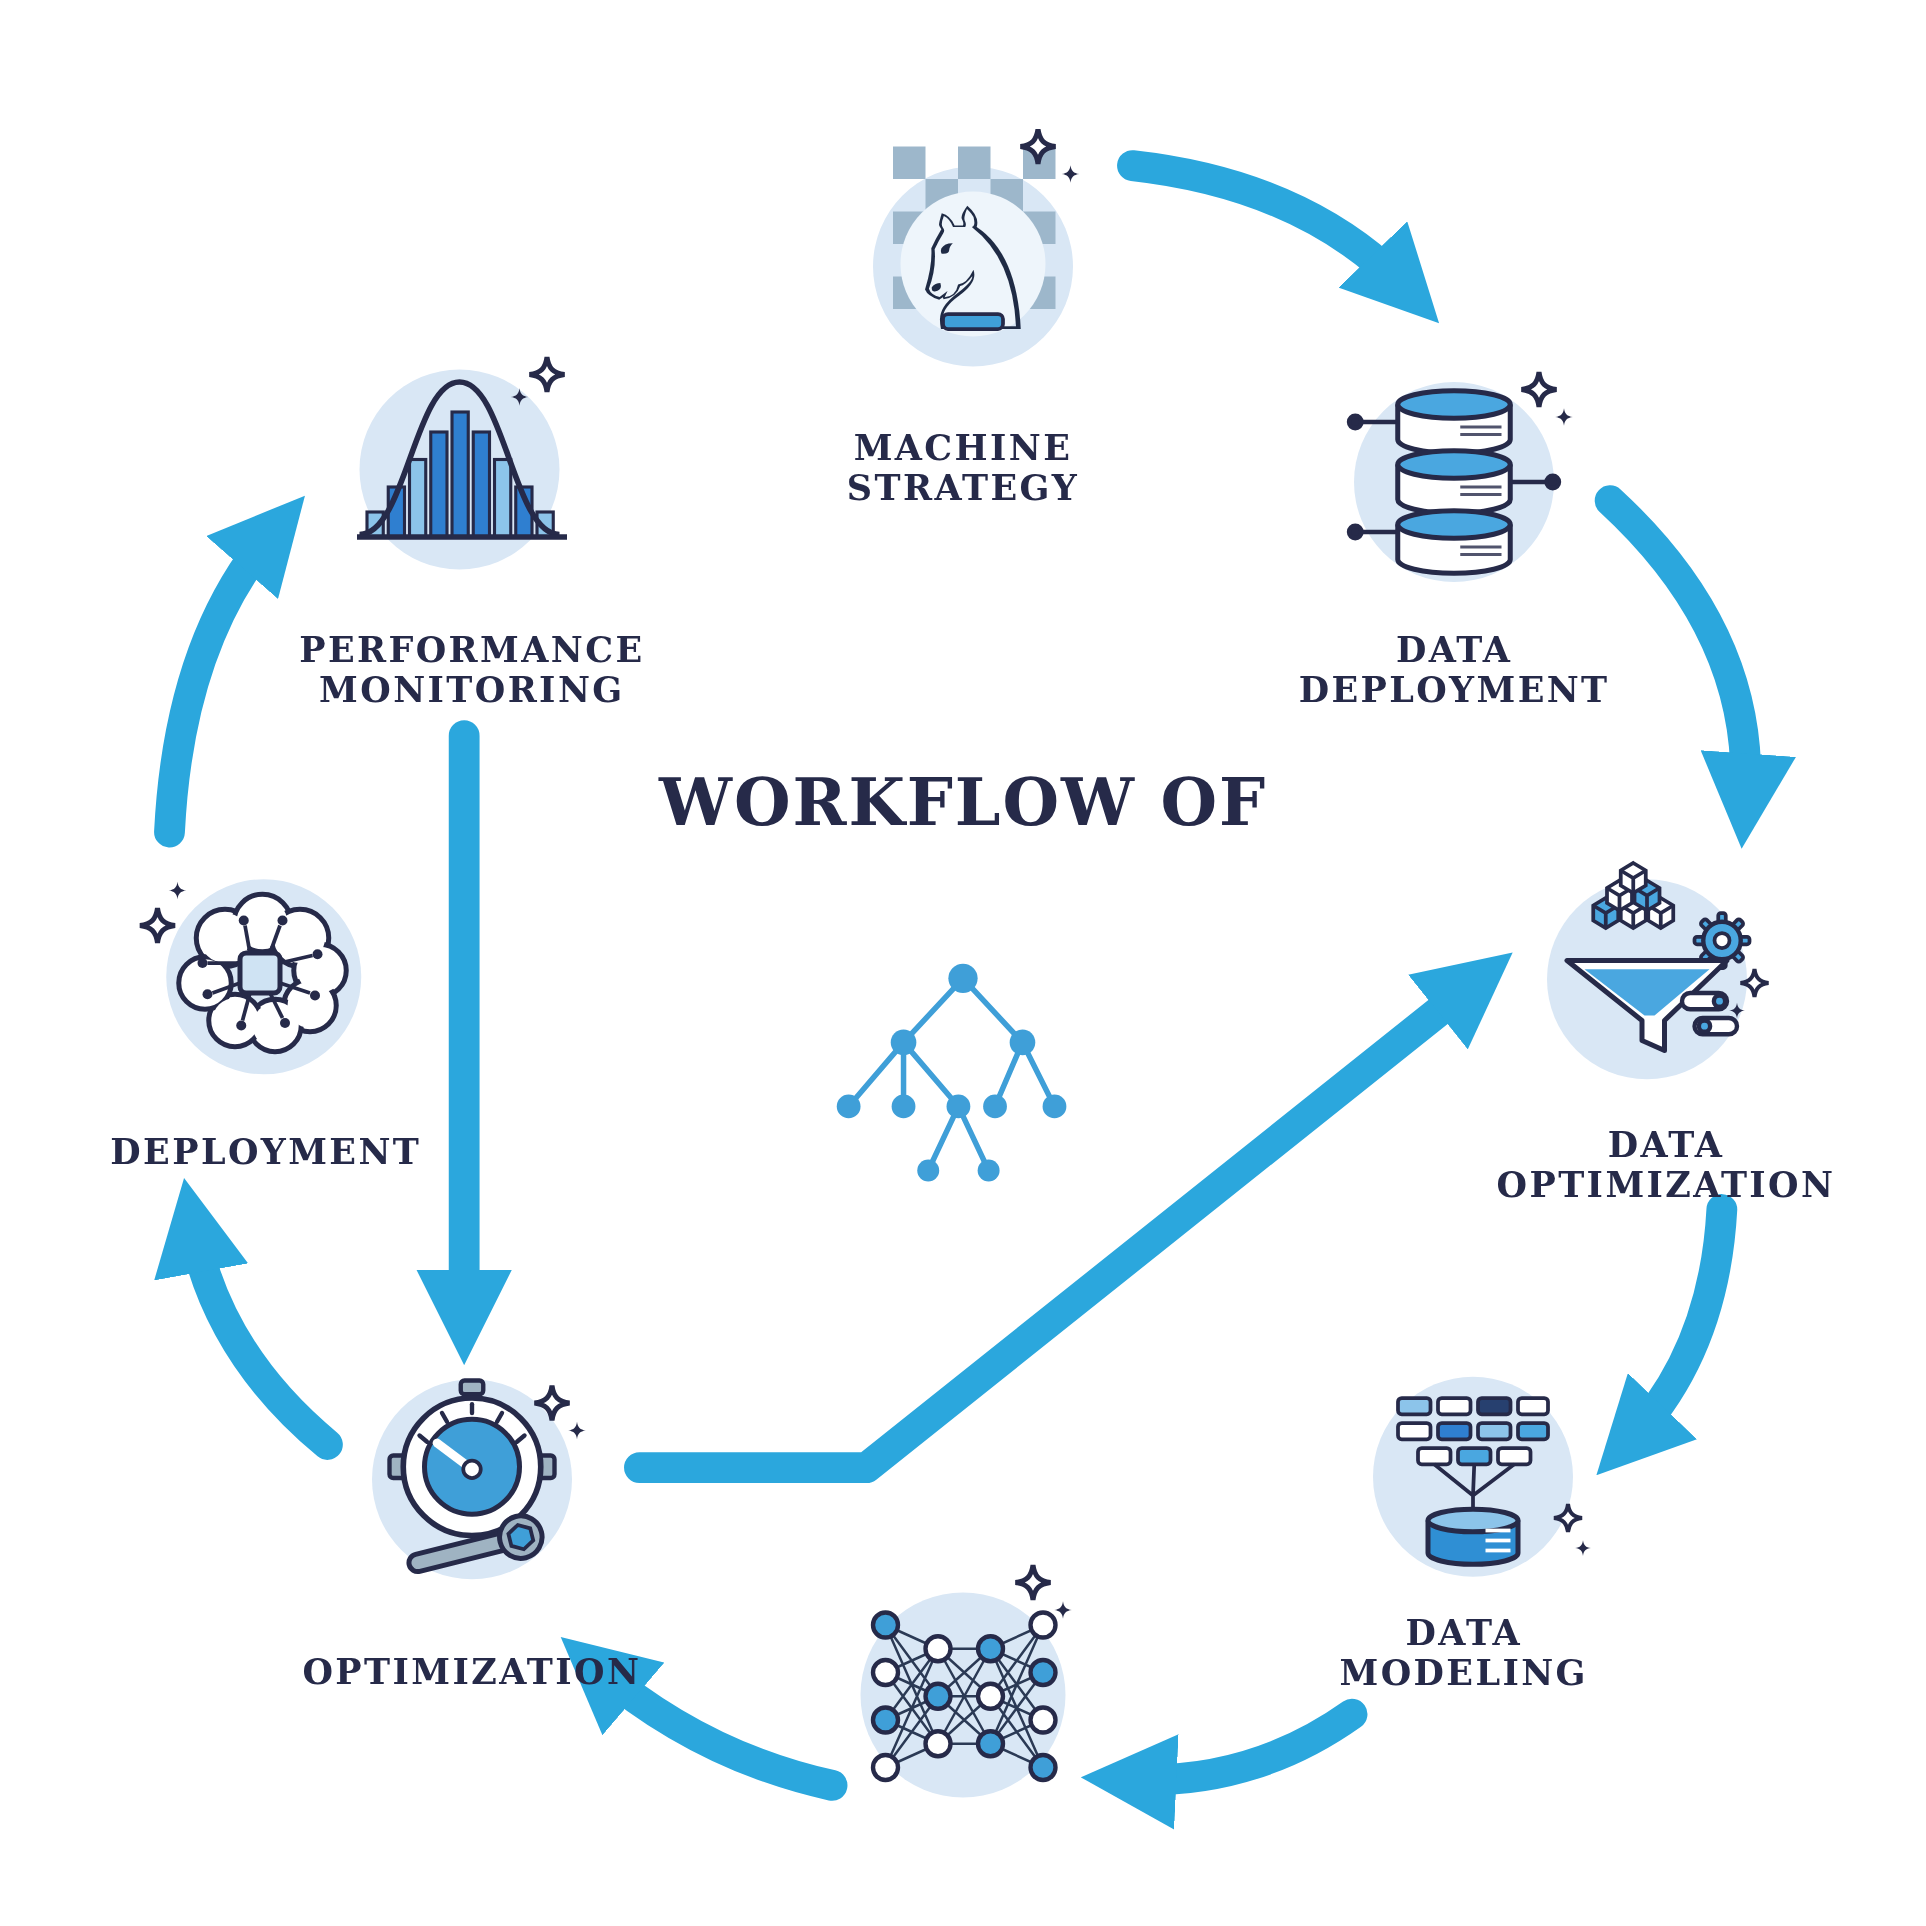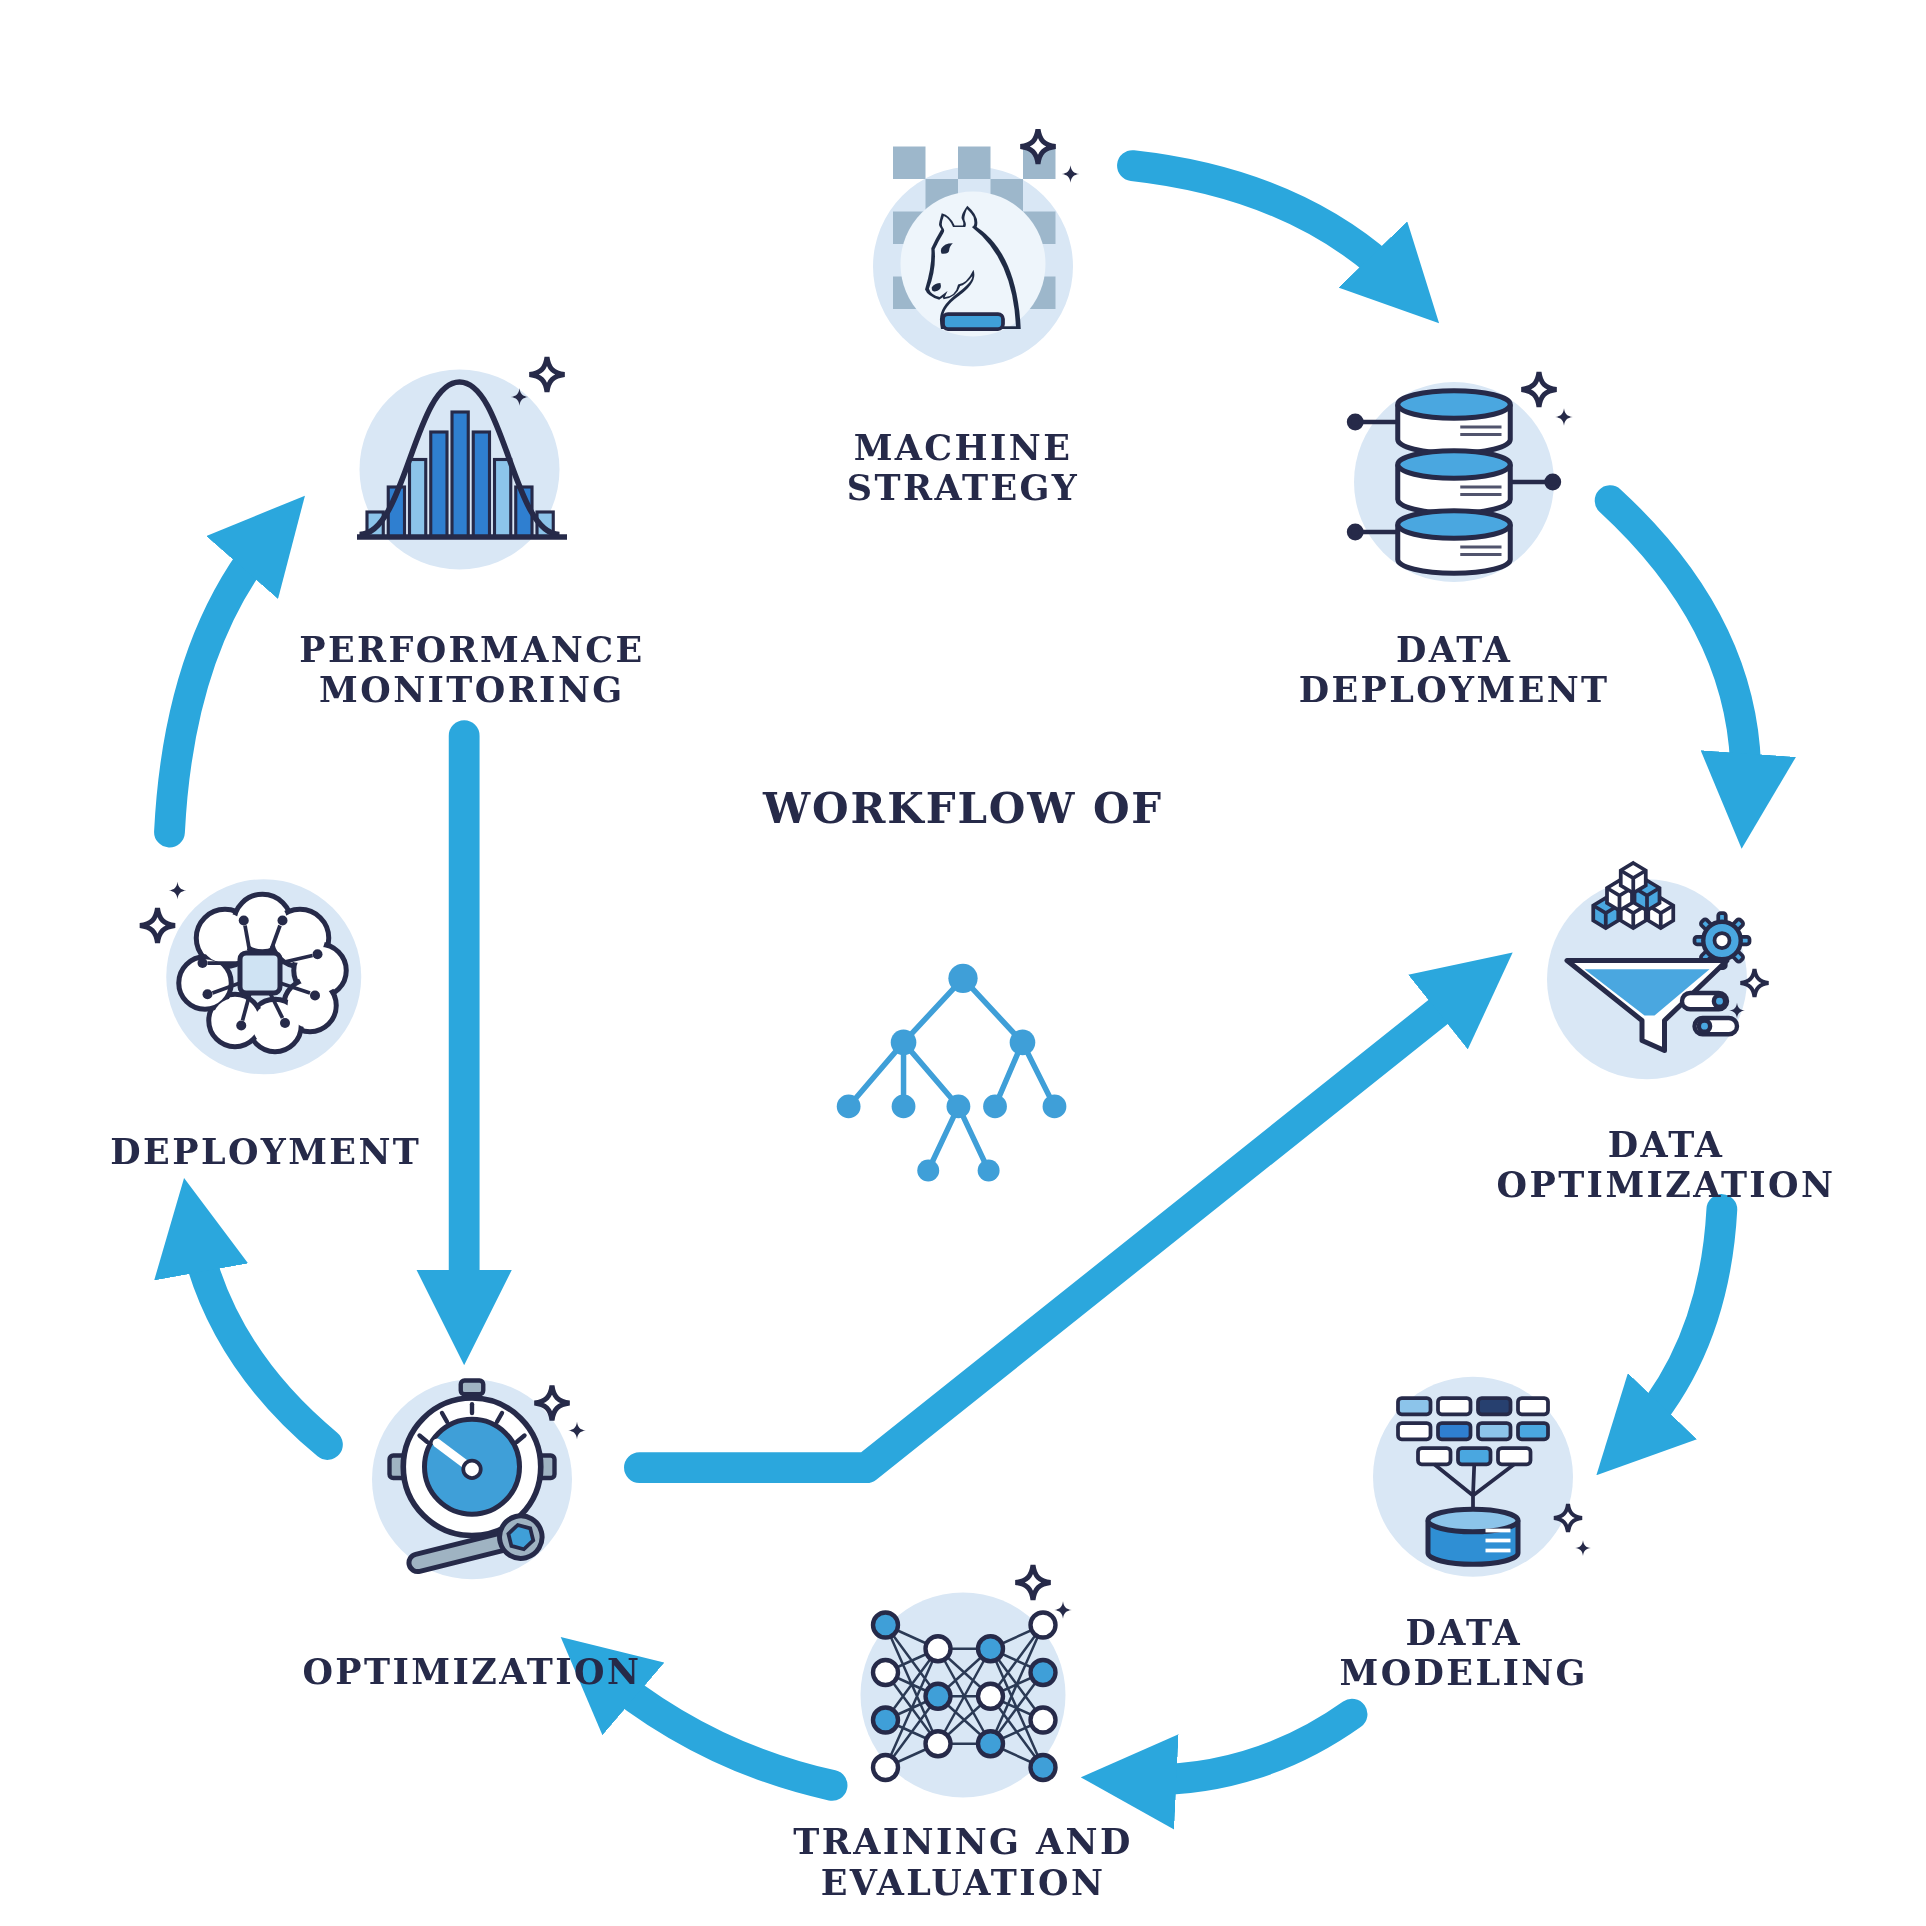--- a/index.html
+++ b/index.html
@@ -4,22 +4,22 @@
 <style>
   html,body{margin:0;padding:0;background:#ffffff;}
   .canvas{position:relative;width:1926px;height:1926px;background:#ffffff;overflow:hidden;
           font-family:"DejaVu Serif",serif;color:#262a49;}
   .abs{position:absolute;transform:translate(-50%,-50%);}
   .icon-node{width:250px;height:250px;}
   .icon-node svg{width:100%;height:100%;display:block;}
   .stage-label{text-align:center;font-weight:bold;font-size:35px;line-height:1.15;
                letter-spacing:2.4px;white-space:nowrap;}
   .stage-label .lbl{display:block;}
-  .title{text-align:center;font-weight:bold;font-size:42px;line-height:1.25;
-         letter-spacing:1.9px;white-space:nowrap;margin-top:6px;}
+  .title{text-align:center;font-weight:bold;font-size:65px;line-height:1.25;
+         letter-spacing:1.9px;white-space:nowrap;}
   .title .lbl{display:block;}
   .arrows{position:absolute;left:0;top:0;width:100%;height:100%;}
   .tree{width:366px;height:247px;}
 </style>
 </head>
 <body>
 
 <div class="canvas">
 
   <svg width="0" height="0" style="position:absolute">
@@ -243,24 +243,20 @@
           <circle cx="122" cy="147" r="10" fill="#3f9fd8"></circle>
         <circle cx="164" cy="52" r="10" fill="#ffffff"></circle>
           <circle cx="164" cy="90" r="10" fill="#3f9fd8"></circle>
         <circle cx="164" cy="128" r="10" fill="#ffffff"></circle>
           <circle cx="164" cy="166" r="10" fill="#3f9fd8"></circle>
       </g>
       <use href="#spark" transform="translate(156,18)" fill="#fff" stroke="#262a49" stroke-width="4"></use>
       <use href="#spark" transform="translate(180,40) scale(0.5)" fill="#262a49"></use>
     </svg>
   </div>
-  <div class="abs stage-label" style="left:50%;top:96.7%;">
-    <span class="lbl">TRAINING AND</span>
-    <span class="lbl">EVALUATION</span>
-  </div>
 
   <div class="abs icon-node" style="left:24.5%;top:76.5%;">
     <svg viewBox="0 0 200 200">
       <circle cx="100" cy="105" r="80" fill="#d9e7f5"></circle>
       <g stroke="#262a49">
         <rect x="34" y="86" width="16" height="18" rx="3" fill="#9fb3c2" stroke-width="3.5"></rect>
         <rect x="150" y="86" width="16" height="18" rx="3" fill="#9fb3c2" stroke-width="3.5"></rect>
         <rect x="91" y="26" width="18" height="11" rx="3" fill="#9fb3c2" stroke-width="3.5"></rect>
         <circle cx="100" cy="95" r="55" fill="#ffffff" stroke-width="4.5"></circle>
         <circle cx="100" cy="95" r="38" fill="#3f9fd8" stroke-width="4"></circle>

